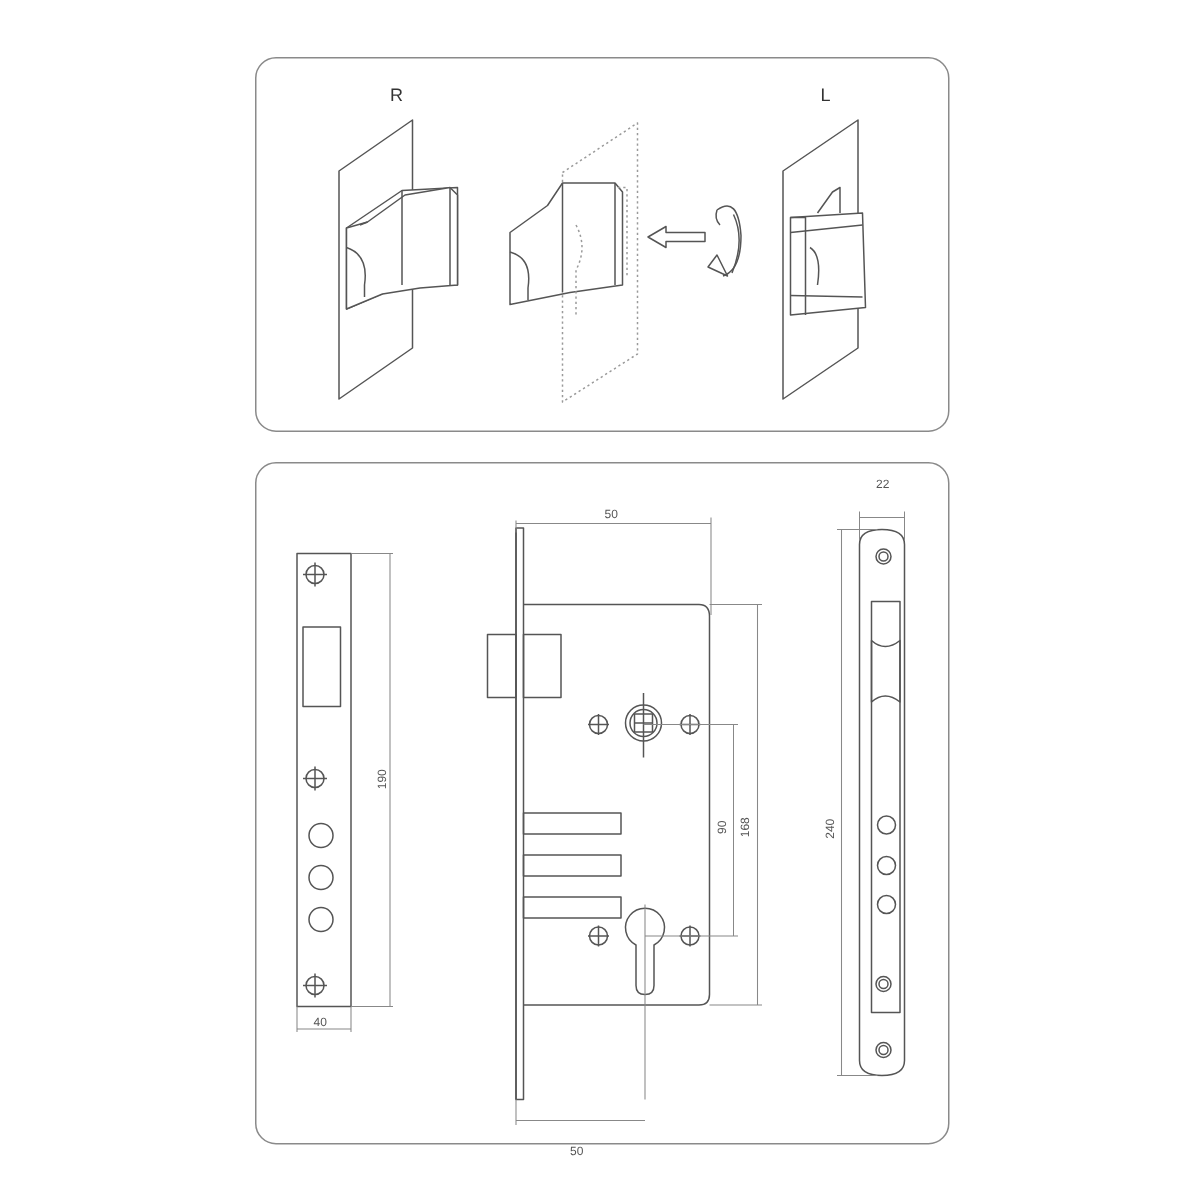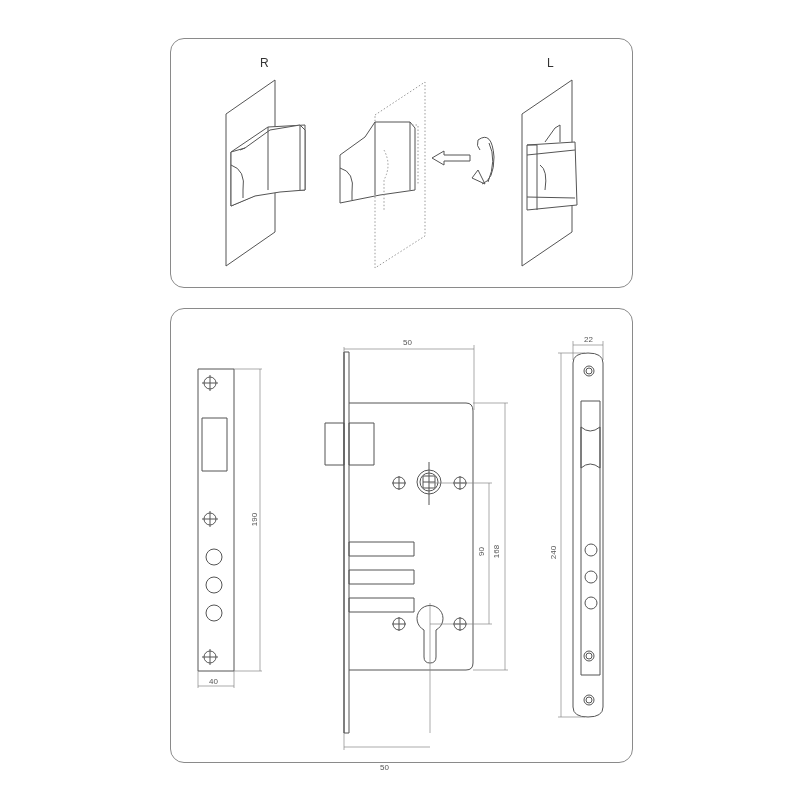--- a/index.html
+++ b/index.html
@@ -181,14 +181,14 @@
 <div class="lbl" style="left:547px;top:56px;">L</div>
 
 <div class="dim rot" style="left:248px;top:515px;">190</div>
 <div class="dim" style="left:209px;top:677px;">40</div>
 
 <div class="dim" style="left:403px;top:338px;">50</div>
 <div class="dim rot" style="left:477px;top:547px;">90</div>
 <div class="dim rot" style="left:490px;top:547px;">168</div>
 <div class="dim" style="left:380px;top:735px;margin-top:28px;">50</div>
 
-<div class="dim" style="left:584px;top:335px;">22</div>
+<div class="dim" style="left:584px;top:318px;">22</div>
 <div class="dim rot" style="left:547px;top:548px;">240</div>
 
 </body></html>

